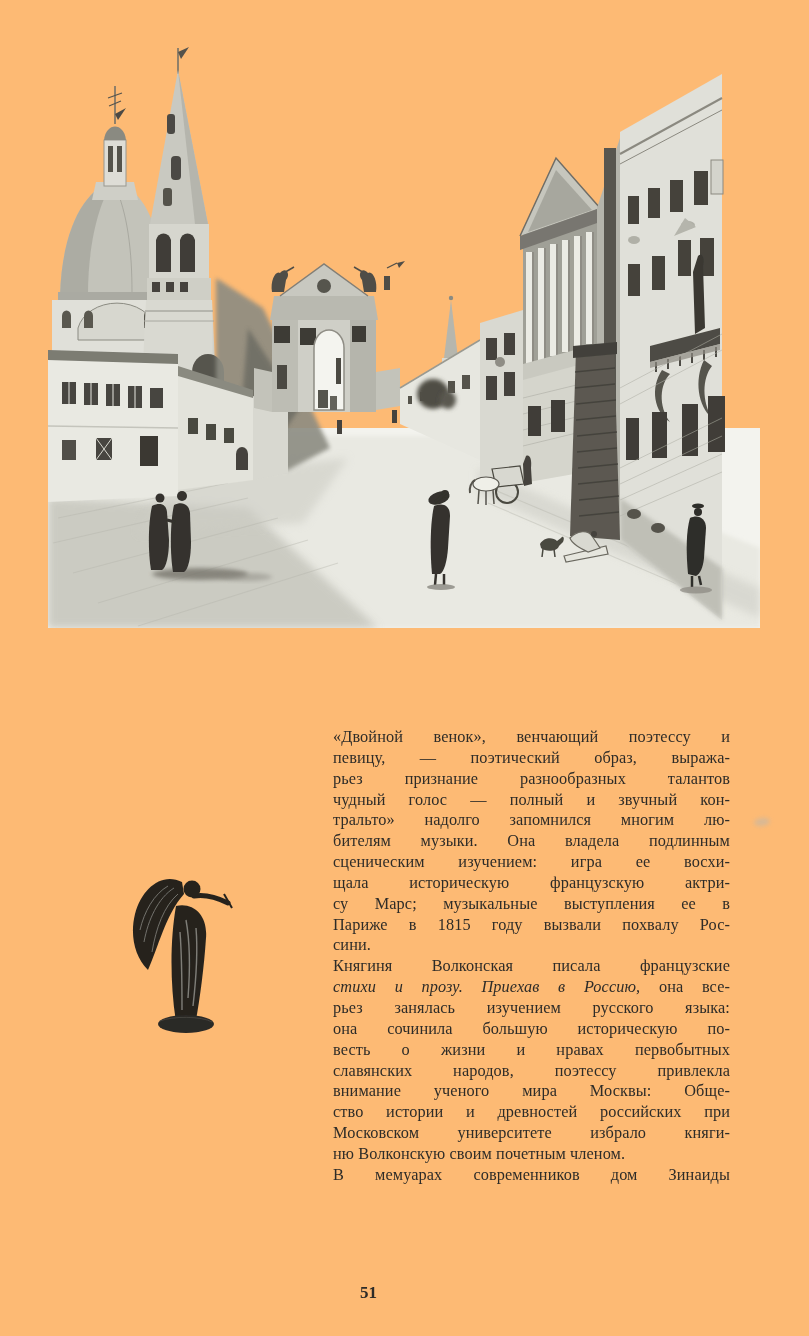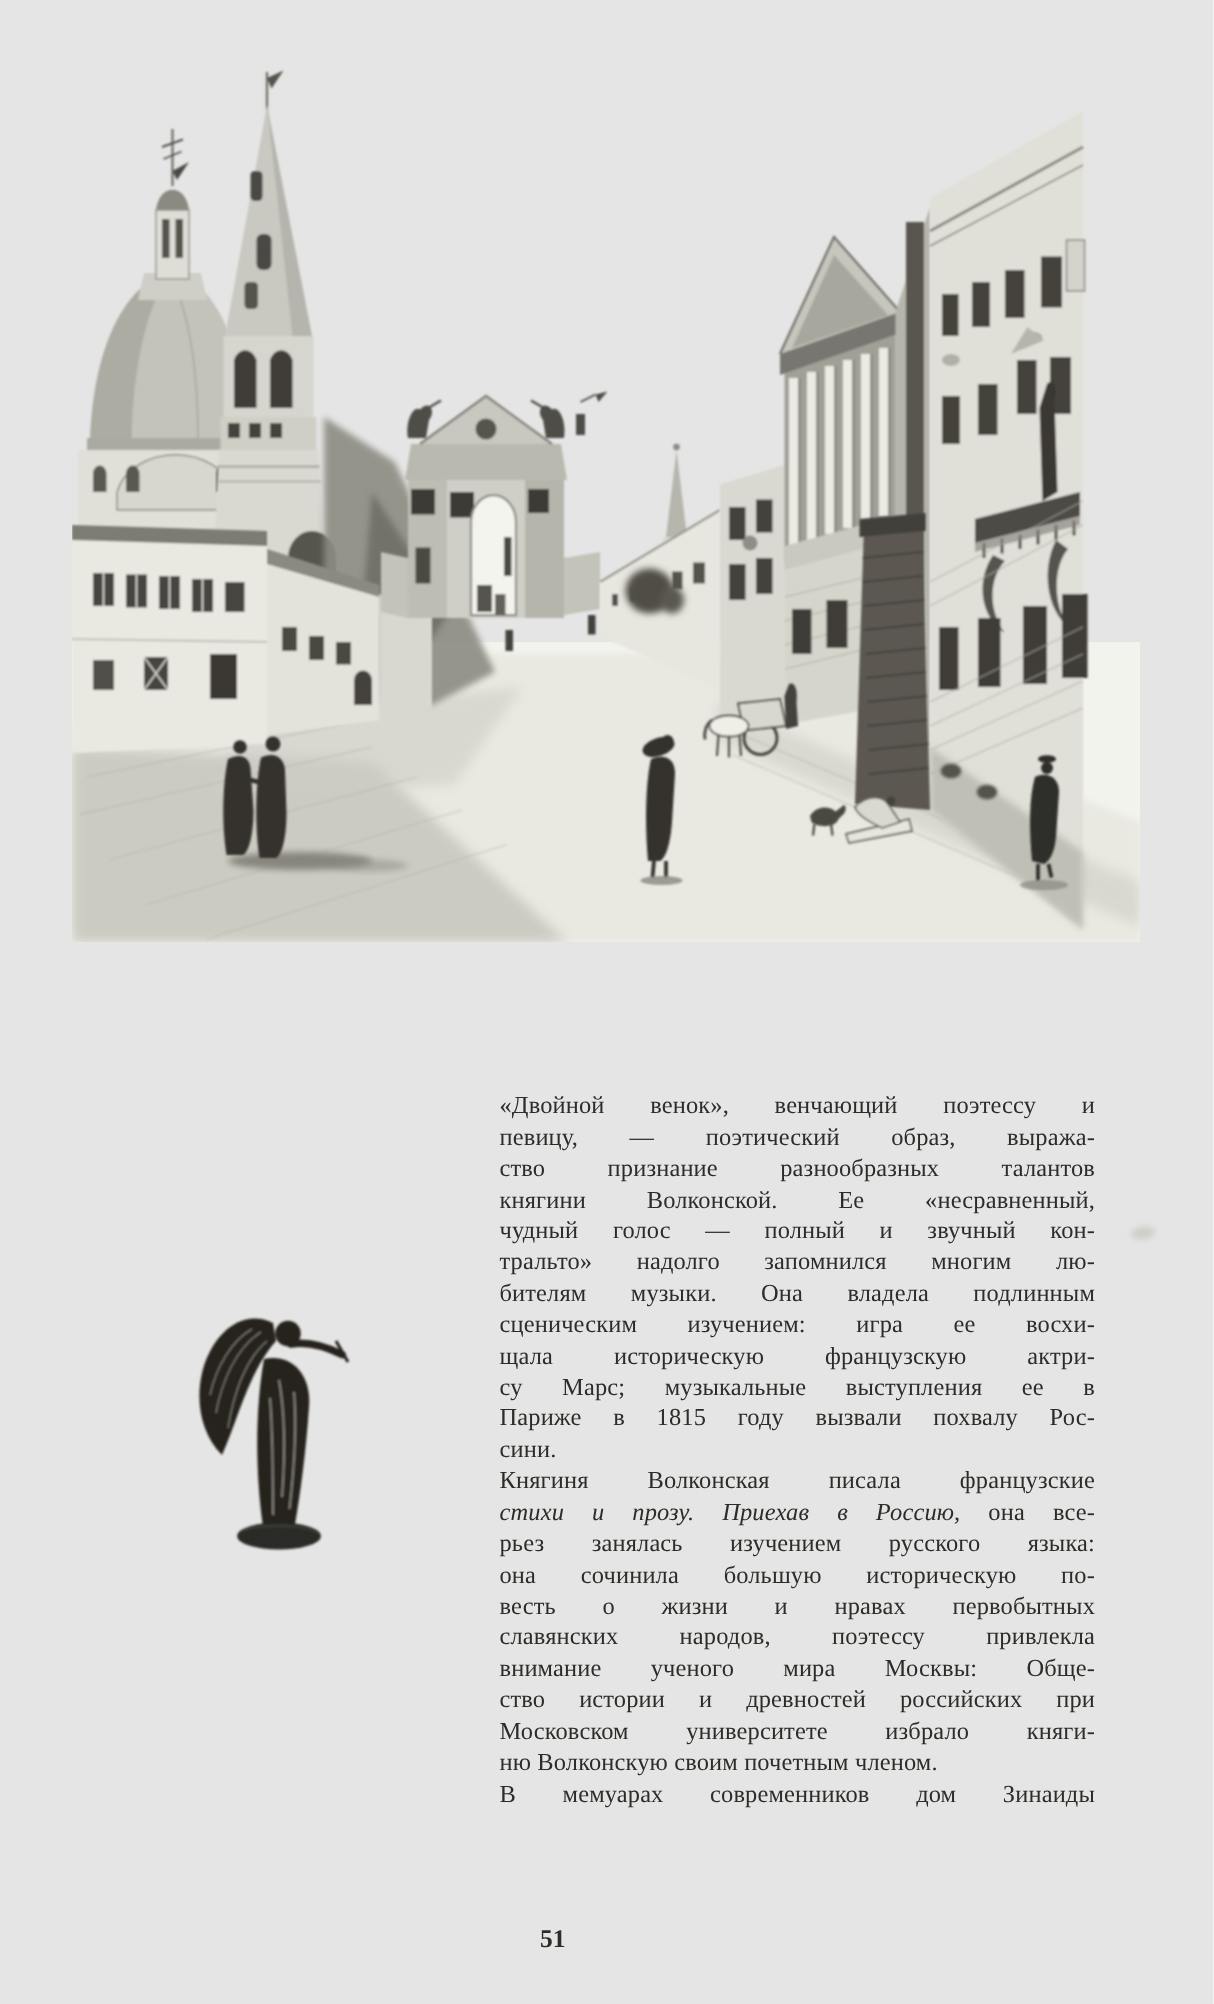--- a/index.html
+++ b/index.html
@@ -1,18 +1,18 @@
 <!DOCTYPE html>
 <html><head>
 <meta charset="utf-8">
 <style>
   html,body{margin:0;padding:0;background:#ffffff;}
   .page{
     position:relative;width:809px;height:1336px;
-    background:#e5e5e5;overflow:hidden;
+    background:#fdba74;overflow:hidden;
     font-family:"Liberation Serif","DejaVu Serif",serif;
   }
   figure{margin:0;padding:0;}
   .illustration-main{position:absolute;left:48px;top:28px;width:712px;height:600px;}
   .illustration-angel{position:absolute;left:128px;top:872px;width:106px;height:164px;}
   .text-column{
     position:absolute;left:333px;top:727px;width:397px;
     font-size:16.3px;line-height:20.85px;color:#2e2c28;
     letter-spacing:0.1px;
   }
@@ -405,22 +405,21 @@
       <path d="M32,149 C44,144 74,144 84,150" stroke="#55534c" stroke-width="1" fill="none" opacity="0.6"></path>
     </g>
   </svg>
   </figure>
 
   <div class="smudge"></div>
 
   <div class="text-column">
       <div class="line">«Двойной венок», венчающий поэтессу и</div>
       <div class="line">певицу, — поэтический образ, выража-</div>
-      <div class="line">ство признание разнообразных талантов</div>
-      <div class="line">княгини Волконской. Ее «несравненный,</div>
+      <div class="line">рьез признание разнообразных талантов</div>
       <div class="line">чудный голос — полный и звучный кон-</div>
       <div class="line">тральто» надолго запомнился многим лю-</div>
       <div class="line">бителям музыки. Она владела подлинным</div>
       <div class="line">сценическим изучением: игра ее восхи-</div>
       <div class="line">щала историческую французскую актри-</div>
       <div class="line">су Марс; музыкальные выступления ее в</div>
       <div class="line">Париже в 1815 году вызвали похвалу Рос-</div>
       <div class="line nojust">сини.</div>
       <div class="line">Княгиня Волконская писала французские</div>
       <div class="line"><span class="it">стихи и прозу. Приехав в Россию,</span><span> она все-</span></div>

